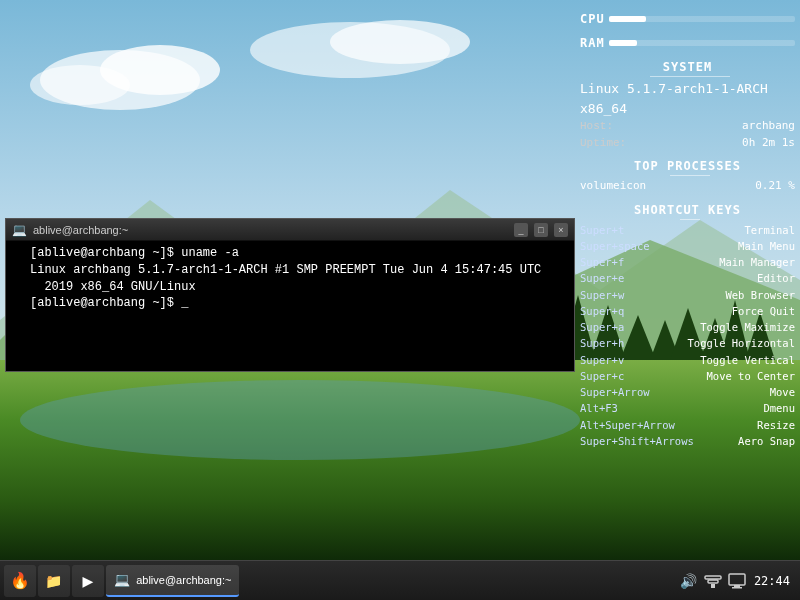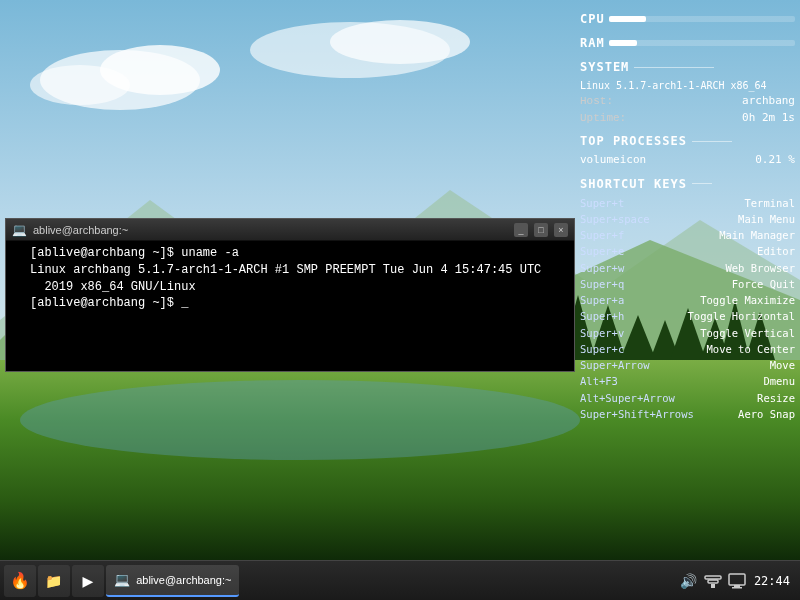--- a/index.html
+++ b/index.html
@@ -91,20 +91,21 @@
     }
 
     .conky-section {
       margin-bottom: 6px;
     }
 
     .conky-section-header {
       display: flex;
       align-items: center;
       margin-bottom: 2px;
+      flex-direction: column;
     }
 
     
     .shortcut-row {
       display: flex;
       justify-content: space-between;
       font-size: 10.5px;
       line-height: 1.55;
     }
     .shortcut-key { color: #ccddff; }
@@ -304,21 +305,21 @@
           <div class="conky-bar-fill ram-bar"></div>
         </div>
       </div>
     </div>
 
     <div class="conky-section" style="margin-top:6px;">
       <div class="conky-section-header">
         <span class="conky-section-title">SYSTEM</span>
         <span class="conky-divider"></span>
       </div>
-      <div style="font-size:10px; color:#fff;">Linux 5.1.7-arch1-1-ARCH  x86_64</div>
+      <div style="font-size:13px; color:#fff;">Linux 5.1.7-arch1-1-ARCH  x86_64</div>
       <div class="conky-row">
         <span class="conky-label">Host:</span>
         <span class="conky-value">archbang</span>
       </div>
       <div class="conky-row">
         <span class="conky-label">Uptime:</span>
         <span class="conky-value">0h 2m 1s</span>
       </div>
     </div>
 

